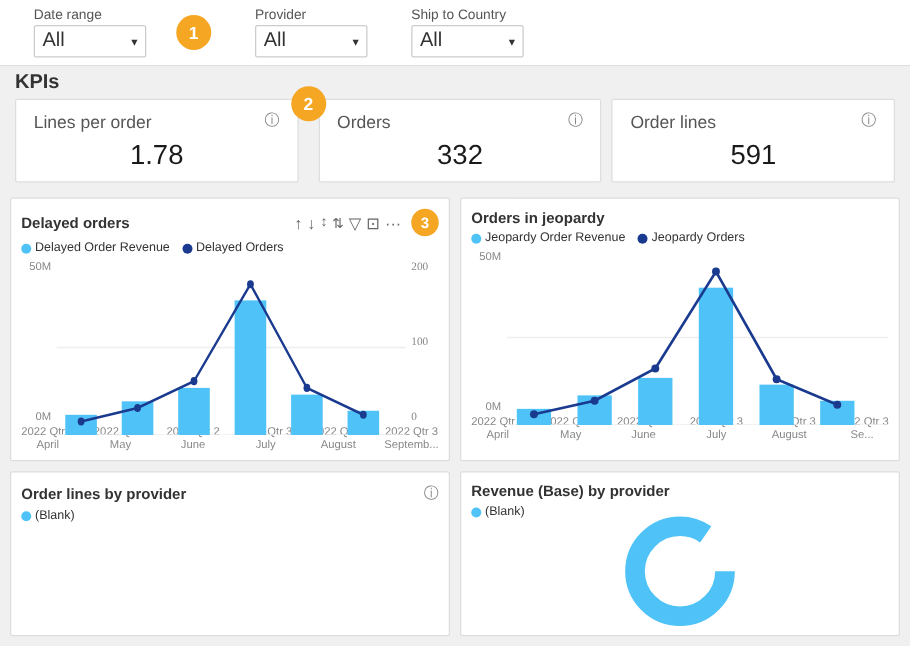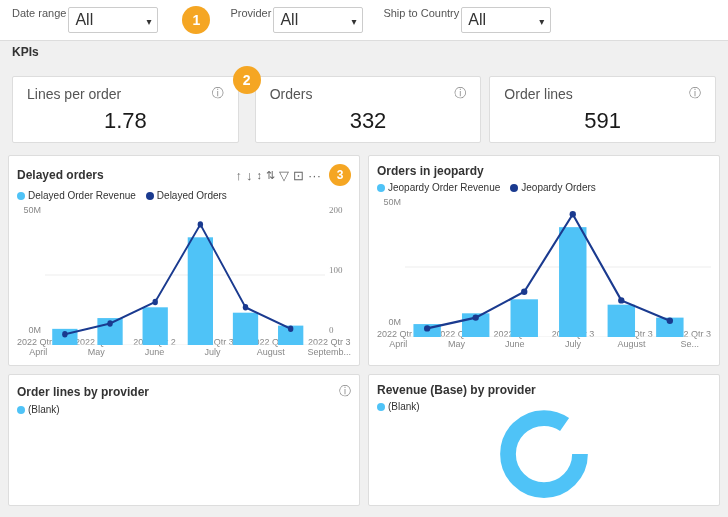--- a/index.html
+++ b/index.html
@@ -9,22 +9,23 @@
       background: #fff;
       padding: 6px 12px;
       display: flex;
       align-items: center;
       gap: 20px;
       border-bottom: 1px solid #ddd;
     }
 
     .filter-group {
       display: flex;
-      flex-direction: row;
+      flex-direction: column;
       gap: 2px;
+      margin-left: 15px;
     }
 
     .filter-label {
       font-size: 11px;
       color: #555;
       font-weight: 500;
     }
 
     .filter-select {
       display: flex;
@@ -53,24 +54,24 @@
       justify-content: center;
       margin-left: 4px;
     }
 
     .kpis-section {
       background: #f0f0f0;
       padding: 4px 12px 4px 12px;
     }
 
     .kpis-label {
-      font-size: 12px;
+      font-size: 16px;
       font-weight: 600;
       color: #333;
-      margin-bottom: 17px;
+      margin-bottom: 4px;
     }
 
     .kpi-cards {
       display: flex;
       gap: 8px;
     }
 
     .kpi-card {
       background: #fff;
       border: 1px solid #ddd;

